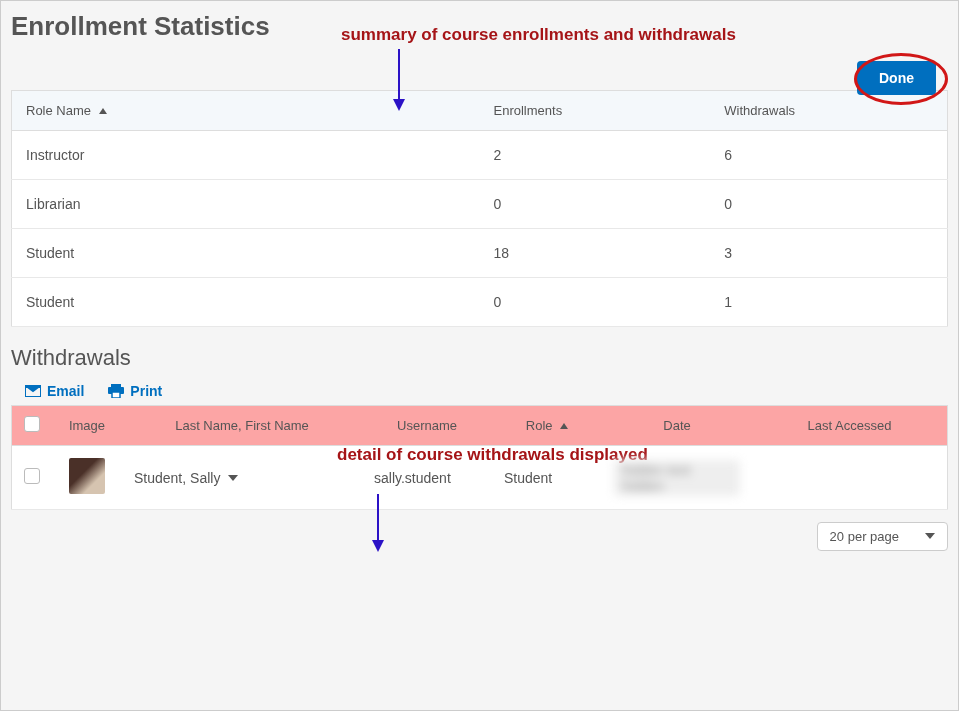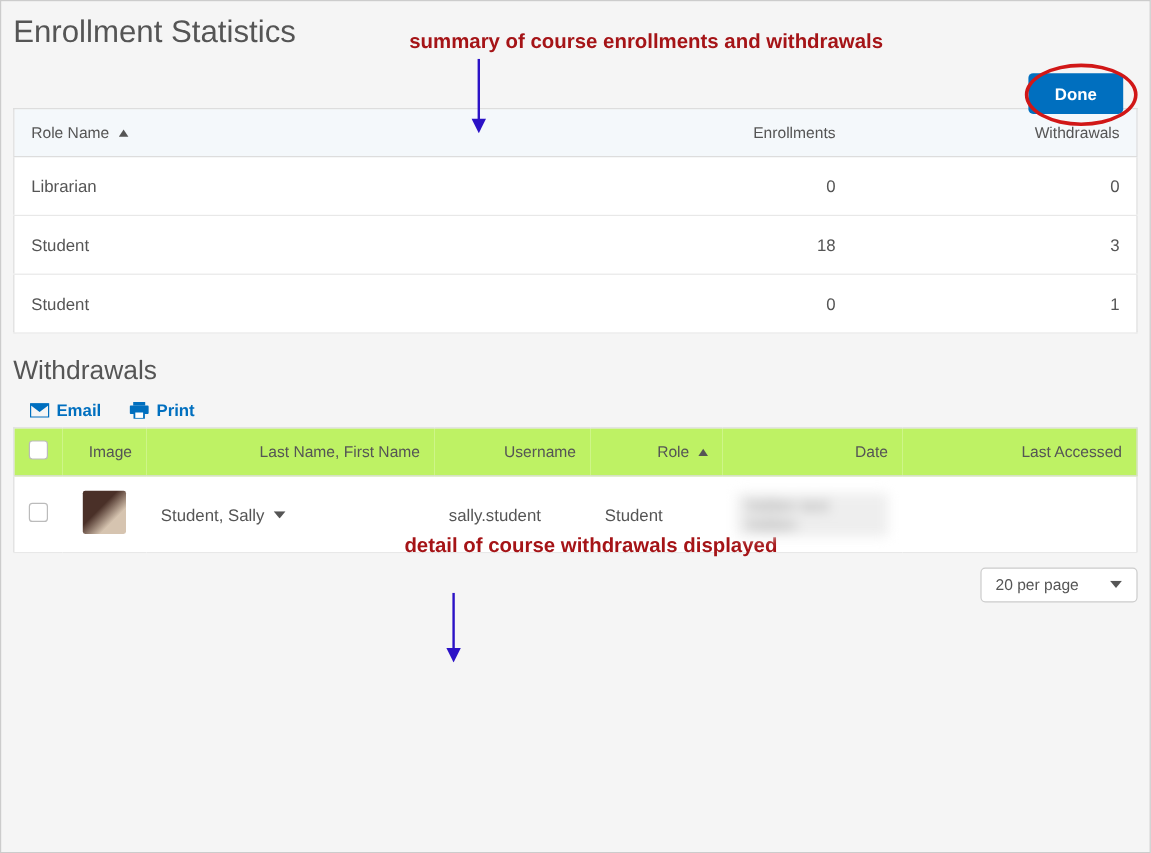--- a/index.html
+++ b/index.html
@@ -9,21 +9,21 @@
       color: #555;
       font-size: 14px;
       width: 959px;
       height: 711px;
       padding: 10px;
       border: 1px solid #ccc;
       position: relative;
     }
     .page-title {
       font-size: 26px;
-      font-weight: 400;
+      font-weight: 700;
       color: #555;
       margin-bottom: 8px;
     }
     .section-title {
       font-size: 22px;
       font-weight: 400;
       color: #555;
       margin-top: 18px;
       margin-bottom: 12px;
     }
@@ -79,21 +79,21 @@
     }
     table.stats th {
       background: #f4f8fb;
       font-weight: 400;
       color: #555;
       text-align: left;
       padding: 12px 14px;
       border-bottom: 1px solid #ddd;
       font-size: 13px;
     }
-    table.stats th.center, table.stats td.center { text-align: right; }
+    table.stats th.center, table.stats td.center { text-align: left; }
     table.stats td {
       padding: 16px 14px;
       border-bottom: 1px solid #e8e8e8;
       color: #555;
     }
     table.stats tr.total-row td {
       background: #f4f4f4;
       font-weight: 700;
     }
     table.stats th:first-child, table.stats td:first-child { width: 50%; }
@@ -125,24 +125,24 @@
     }
     .action-link svg { fill: #006fbf; }
 
     table.withdrawals {
       width: 100%;
       border-collapse: collapse;
       background: #fff;
       border: 1px solid #ddd;
     }
     table.withdrawals th {
-      background: #bef264;
+      background: #fca5a5;
       font-weight: 400;
       color: #555;
-      text-align: right;
+      text-align: center;
       padding: 10px 12px;
       border-bottom: 1px solid #ddd;
       font-size: 13px;
     }
     table.withdrawals td {
       padding: 12px 12px;
       border-bottom: 1px solid #e8e8e8;
       color: #555;
       vertical-align: middle;
     }
@@ -222,20 +222,25 @@
     <tr>
       <th>
         <span>Role Name</span>
         <span class="sort-caret"></span>
       </th>
       <th class="center">Enrollments</th>
       <th class="center">Withdrawals</th>
     </tr>
   </thead>
   <tbody id="stats-body">
+      <tr>
+        <td>Instructor</td>
+        <td class="center">2</td>
+        <td class="center">6</td>
+      </tr>
       <tr>
         <td>Librarian</td>
         <td class="center">0</td>
         <td class="center">0</td>
       </tr>
       <tr>
         <td>Student</td>
         <td class="center">18</td>
         <td class="center">3</td>
       </tr>

